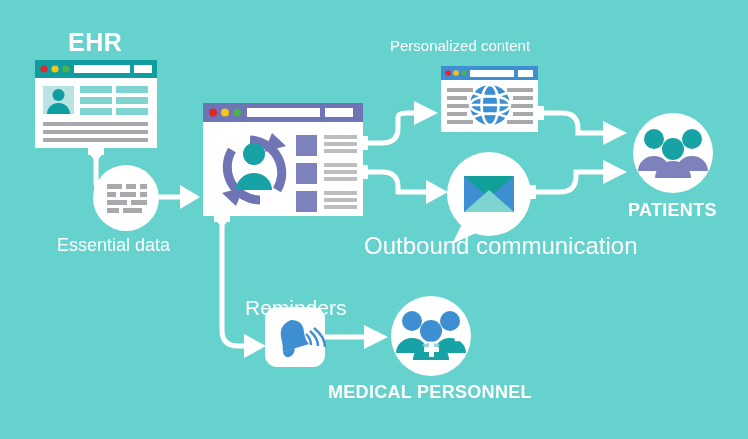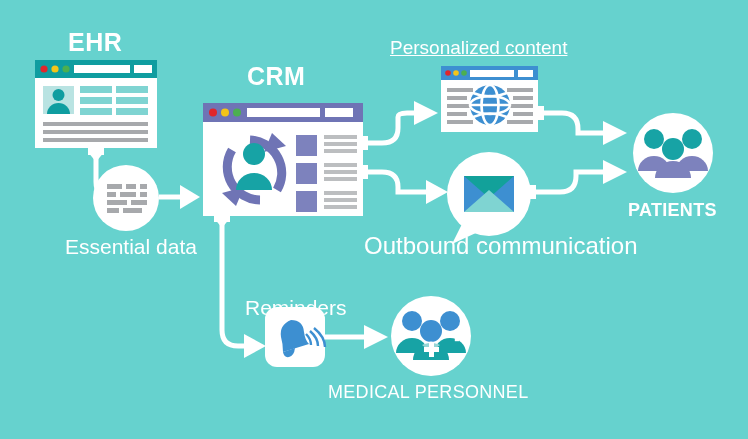--- a/index.html
+++ b/index.html
@@ -14,26 +14,26 @@
   #stage > svg{position:absolute;left:0;top:0;}
   .lbl{
     position:absolute;
     color:#ffffff;
     white-space:nowrap;
     line-height:1;
     -webkit-font-smoothing:antialiased;
   }
   .lbl-ehr{left:68px;top:30px;font-size:25px;font-weight:bold;letter-spacing:.5px;}
   .lbl-crm{left:247px;top:64px;font-size:25px;font-weight:bold;letter-spacing:.5px;}
-  .lbl-pc{left:390px;top:38px;font-size:19px;text-decoration:underline;}
-  .lbl-ed{left:57px;top:236px;font-size:21px;margin-left:8px;}
+  .lbl-pc{left:390px;top:38px;font-size:15px;}
+  .lbl-ed{left:57px;top:236px;font-size:18px;}
   .lbl-oc{left:364px;top:234px;font-size:24px;}
   .lbl-rm{left:245px;top:278px;font-size:21px;margin-top:19px;}
   .lbl-pat{left:628px;top:201px;font-size:18px;font-weight:bold;letter-spacing:.3px;}
-  .lbl-mp{left:328px;top:383px;font-size:18px;font-weight:normal;letter-spacing:.3px;}
+  .lbl-mp{left:328px;top:383px;font-size:18px;font-weight:bold;letter-spacing:.3px;}
 </style>
 </head>
 <body style="background: rgb(102, 210, 206);">
 
 <div id="stage">
 
 <svg width="748" height="439" viewBox="0 0 748 439" xmlns="http://www.w3.org/2000/svg">
 
   <g fill="none" stroke="#ffffff" stroke-width="5">
 
@@ -233,21 +233,20 @@
       <path d="M 413 360 a 18 17 0 0 1 36 0 z" fill="#17a3a5"></path>
       <polygon points="422,345 431,352 440,345 431,341" fill="#ffffff" opacity="0.55"></polygon>
       <rect x="424" y="347" width="15" height="5" fill="#ffffff"></rect>
       <rect x="429" y="342" width="5" height="15" fill="#ffffff"></rect>
     </g>
   </g>
 
 </svg>
 
 <div class="lbl lbl-ehr">EHR</div>
-<div class="lbl lbl-crm">CRM</div>
 <div class="lbl lbl-pc">Personalized content</div>
 <div class="lbl lbl-ed">Essential data</div>
 <div class="lbl lbl-oc">Outbound communication</div>
 <div class="lbl lbl-rm">Reminders</div>
 <div class="lbl lbl-pat">PATIENTS</div>
 <div class="lbl lbl-mp">MEDICAL PERSONNEL</div>
 
 </div>
 
 </body></html>

